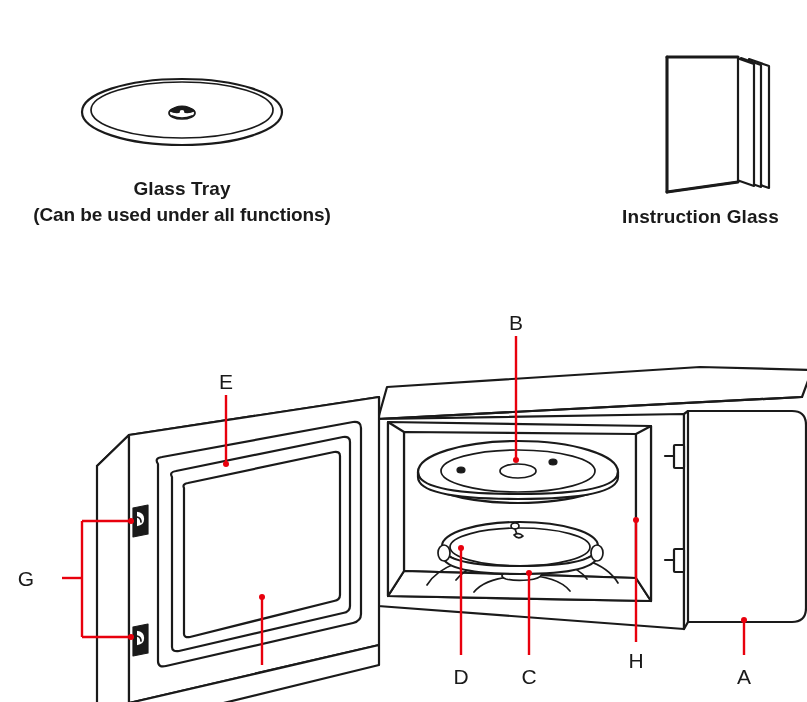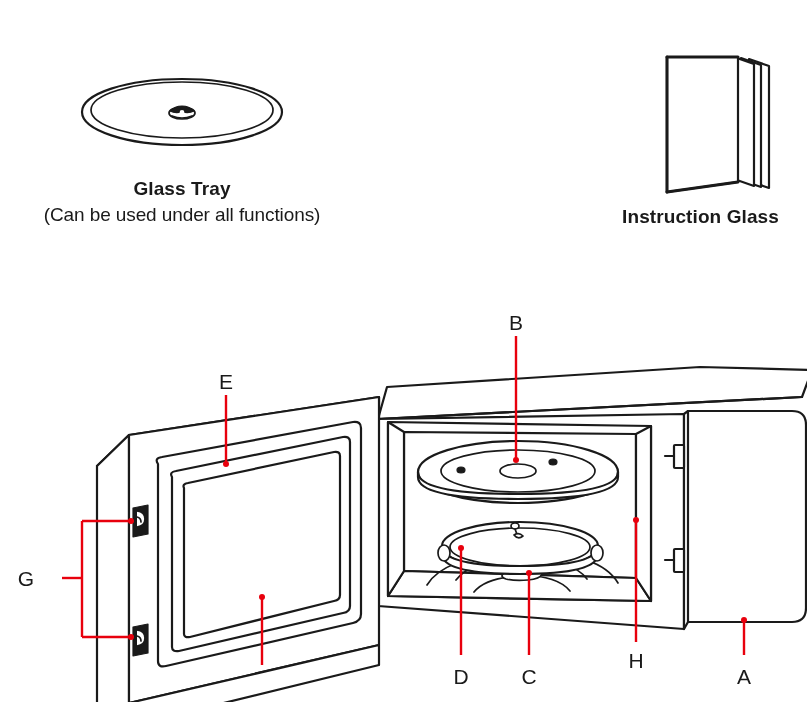--- a/index.html
+++ b/index.html
@@ -33,21 +33,21 @@
     text-align: center;
     color: #1a1a1a;
     white-space: nowrap;
   }
   .cap-title {
     font-weight: bold;
     font-size: 19px;
     letter-spacing: 0.1px;
   }
   .cap-sub {
-    font-weight: normal;
+    font-weight: bold;
     font-size: 19px;
     letter-spacing: -0.1px;
   }
   .lbl {
     position: absolute;
     font-size: 21px;
     font-weight: normal;
     color: #1a1a1a;
     text-align: center;
     white-space: nowrap;

